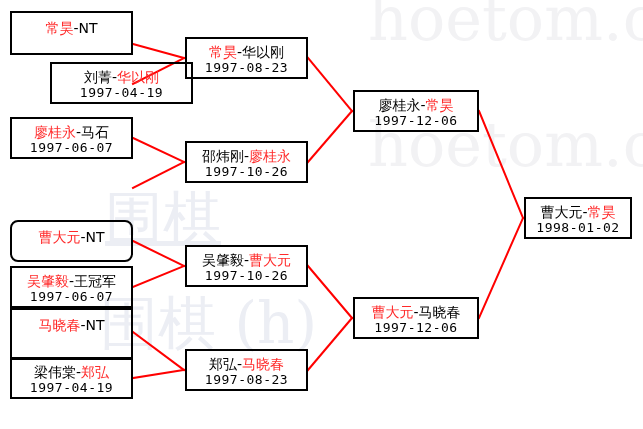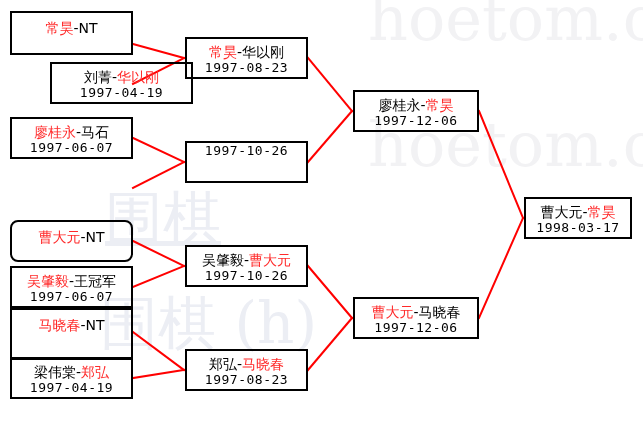--- a/index.html
+++ b/index.html
@@ -146,20 +146,23 @@
   </div>
 
   <div class="match" style="left:185px;top:37px;width:123px;height:42px;">
     <span class="players pad2">
       <span class="win">常昊</span><span class="sep">-</span><span class="lose">华以刚</span>
     </span>
     <span class="date">1997-08-23</span>
   </div>
 
   <div class="match" style="left:185px;top:141px;width:123px;height:42px;">
+    <span class="players pad2">
+      <span class="lose">邵炜刚</span><span class="sep">-</span><span class="win">廖桂永</span>
+    </span>
     <span class="date">1997-10-26</span>
   </div>
 
   <div class="match" style="left:185px;top:245px;width:123px;height:42px;">
     <span class="players pad2">
       <span class="lose">吴肇毅</span><span class="sep">-</span><span class="win">曹大元</span>
     </span>
     <span class="date">1997-10-26</span>
   </div>
 
@@ -181,16 +184,16 @@
     <span class="players pad2">
       <span class="win">曹大元</span><span class="sep">-</span><span class="lose">马晓春</span>
     </span>
     <span class="date">1997-12-06</span>
   </div>
 
   <div class="match" style="left:524px;top:197px;width:108px;height:42px;">
     <span class="players pad2">
       <span class="lose">曹大元</span><span class="sep">-</span><span class="win">常昊</span>
     </span>
-    <span class="date">1998-03-17</span>
+    <span class="date">1998-01-02</span>
   </div>
 
 </div>
 
 </body></html>

